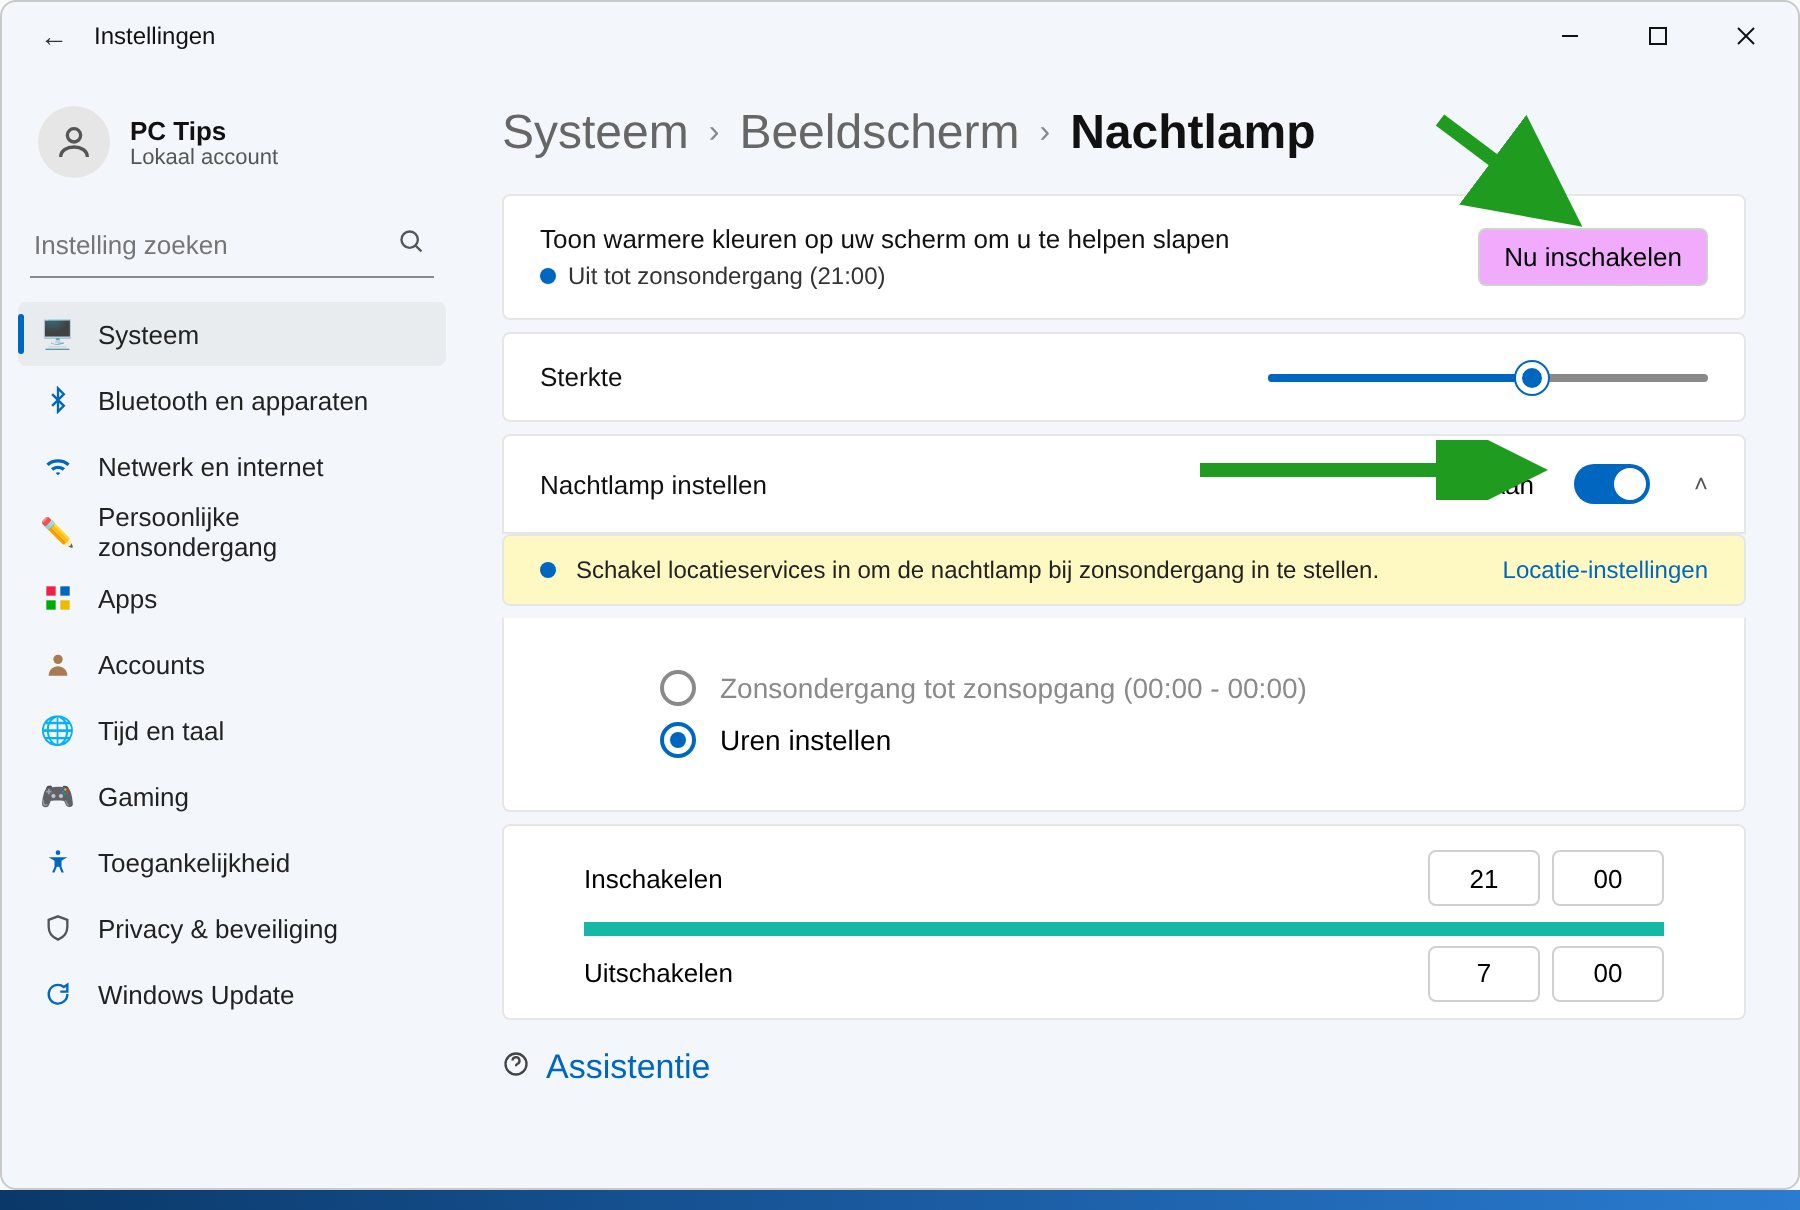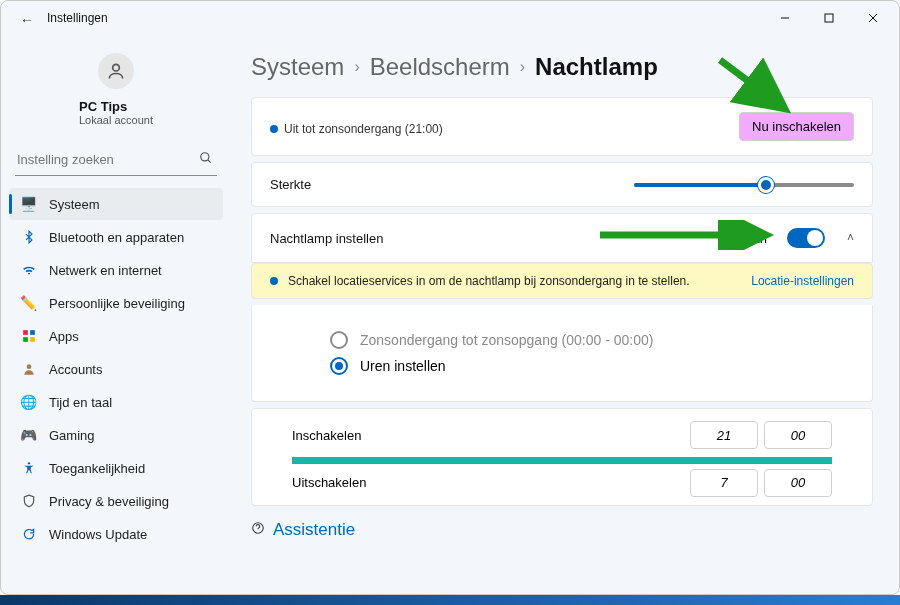--- a/index.html
+++ b/index.html
@@ -5,21 +5,21 @@
   * { box-sizing: border-box; margin: 0; padding: 0; font-family: "Segoe UI", -apple-system, sans-serif; }
   body { width: 900px; height: 605px; background: #f8f9fb; overflow: hidden; position: relative; }
   .window { width: 900px; height: 595px; background: #f3f6fb; border: 1px solid #c9c9c9; border-radius: 8px; display: flex; flex-direction: column; }
   .titlebar { height: 34px; display: flex; align-items: center; padding: 0 4px 0 12px; }
   .back { width: 28px; height: 28px; display: flex; align-items: center; justify-content: center; border-radius: 4px; cursor: pointer; font-size: 14px; color: #333; }
   .title { margin-left: 6px; font-size: 12px; color: #111; }
   .win-ctrls { margin-left: auto; display: flex; }
   .win-ctrls div { width: 44px; height: 30px; display: flex; align-items: center; justify-content: center; font-size: 12px; cursor: pointer; }
   .body { flex: 1; display: flex; }
   .sidebar { width: 230px; padding: 8px 8px 8px 8px; display: flex; flex-direction: column; }
-  .profile { display: flex; align-items: center; gap: 10px; padding: 10px 10px 14px 10px; flex-direction: column; }
+  .profile { display: flex; align-items: center; gap: 10px; padding: 10px 10px 14px 10px; }
   .avatar { width: 36px; height: 36px; border-radius: 50%; background: #e6e6e6; display: flex; align-items: center; justify-content: center; }
   .pname { font-size: 13px; font-weight: 600; color: #111; }
   .psub  { font-size: 11px; color: #555; }
   .search { margin: 4px 6px 12px 6px; height: 32px; border-bottom: 1px solid #8a8a8a; display: flex; align-items: center; background: #fff0; }
   .search input { flex: 1; border: none; background: none; outline: none; font-size: 13px; padding: 4px 2px; }
   .search .sicon { color: #555; font-size: 13px; padding: 0 4px; }
   .nav { display: flex; flex-direction: column; gap: 1px; }
   .nav-item { display: flex; align-items: center; gap: 12px; height: 32px; padding: 0 10px 0 12px; border-radius: 4px; font-size: 13px; color: #222; cursor: pointer; }
   .nav-item.active { background: #e9ecef; position: relative; }
   .nav-item.active::before { content: ""; position: absolute; left: 0; top: 6px; bottom: 6px; width: 3px; background: #0067c0; border-radius: 2px; }
@@ -48,21 +48,21 @@
   .sub { background: #fff; border: 1px solid #e6e6e6; border-radius: 0 0 4px 4px; border-top: none; padding: 18px 40px; margin-bottom: 6px; }
   .radio-row { display: flex; align-items: center; gap: 12px; margin: 8px 0; font-size: 14px; padding-left: 38px; }
   .radio { width: 18px; height: 18px; border-radius: 50%; border: 2px solid #8a8a8a; display: inline-flex; align-items: center; justify-content: center; }
   .radio.sel { border-color: #0067c0; }
   .radio.sel::after { content: ""; width: 8px; height: 8px; border-radius: 50%; background: #0067c0; }
   .radio-row.disabled { color: #8a8a8a; }
   .time-sub { background: #fff; border: 1px solid #e6e6e6; border-radius: 4px; padding: 4px 40px; margin-bottom: 4px; }
   .time-row { display: flex; align-items: center; height: 44px; font-size: 13px; border-top: 7px solid #14b8a6; }
   .time-row:first-child { border-top: none; }
   .time-row .label { flex: 1; }
-  .time-row input { width: 68px; height: 28px; border: 1px solid #d0d0d0; border-radius: 4px; text-align: center; margin-left: 6px; font-size: 13px; font-style: italic; }
+  .time-row input { width: 56px; height: 28px; border: 1px solid #d0d0d0; border-radius: 4px; text-align: center; margin-left: 6px; font-size: 13px; }
   .assist { display: flex; align-items: center; gap: 8px; margin-top: 14px; font-size: 17px; color: #0067c0; cursor: pointer; }
   .arrow-svg { position: absolute; pointer-events: none; }
   .taskbar { position: absolute; left: 0; right: 0; bottom: 0; height: 10px; background: linear-gradient(90deg, #0a3868, #1a5aa0, #2a7cd0); }
 </style>
 </head>
 <body>
 
 <div class="window">
 
   <div class="titlebar">
@@ -129,21 +129,21 @@
         <div class="nav-item">
           <span class="nicon" style="color:#0067c0">
             <svg width="14" height="14" viewBox="0 0 24 24" fill="#0067c0">
                 <path d="M12 20l-2-2c1-1 3-1 4 0zM6 14c3-3 9-3 12 0l-2 2c-2-2-6-2-8 0zM2 10c5-5 15-5 20 0l-2 2c-4-4-12-4-16 0z"></path>
               </svg>
           </span>
           <span>Netwerk en internet</span>
         </div>
         <div class="nav-item">
           <span class="nicon">✏️</span>
-          <span>Persoonlijke beveiliging</span>
+          <span>Persoonlijke zonsondergang</span>
         </div>
         <div class="nav-item">
           <span class="nicon">
             <svg width="14" height="14" viewBox="0 0 24 24">
                 <rect x="2" y="2" width="8" height="8" fill="#e24"></rect>
                 <rect x="14" y="2" width="8" height="8" fill="#0067c0"></rect>
                 <rect x="2" y="14" width="8" height="8" fill="#0a0"></rect>
                 <rect x="14" y="14" width="8" height="8" fill="#eb0"></rect>
               </svg>
           </span>
@@ -198,20 +198,21 @@
       <div class="crumbs">
         <span class="level">Systeem</span>
         <span class="sep">›</span>
         <span class="level">Beeldscherm</span>
         <span class="sep">›</span>
         <span class="current">Nachtlamp</span>
       </div>
 
       <div class="card">
         <div class="grow">
+          <div class="t1">Toon warmere kleuren op uw scherm om u te helpen slapen</div>
           <div class="t2">
             <span class="dot"></span>
             <span>Uit tot zonsondergang (21:00)</span>
           </div>
         </div>
         <button class="btn">Nu inschakelen</button>
       </div>
 
       <div class="card">
         <div class="grow t1">Sterkte</div>

